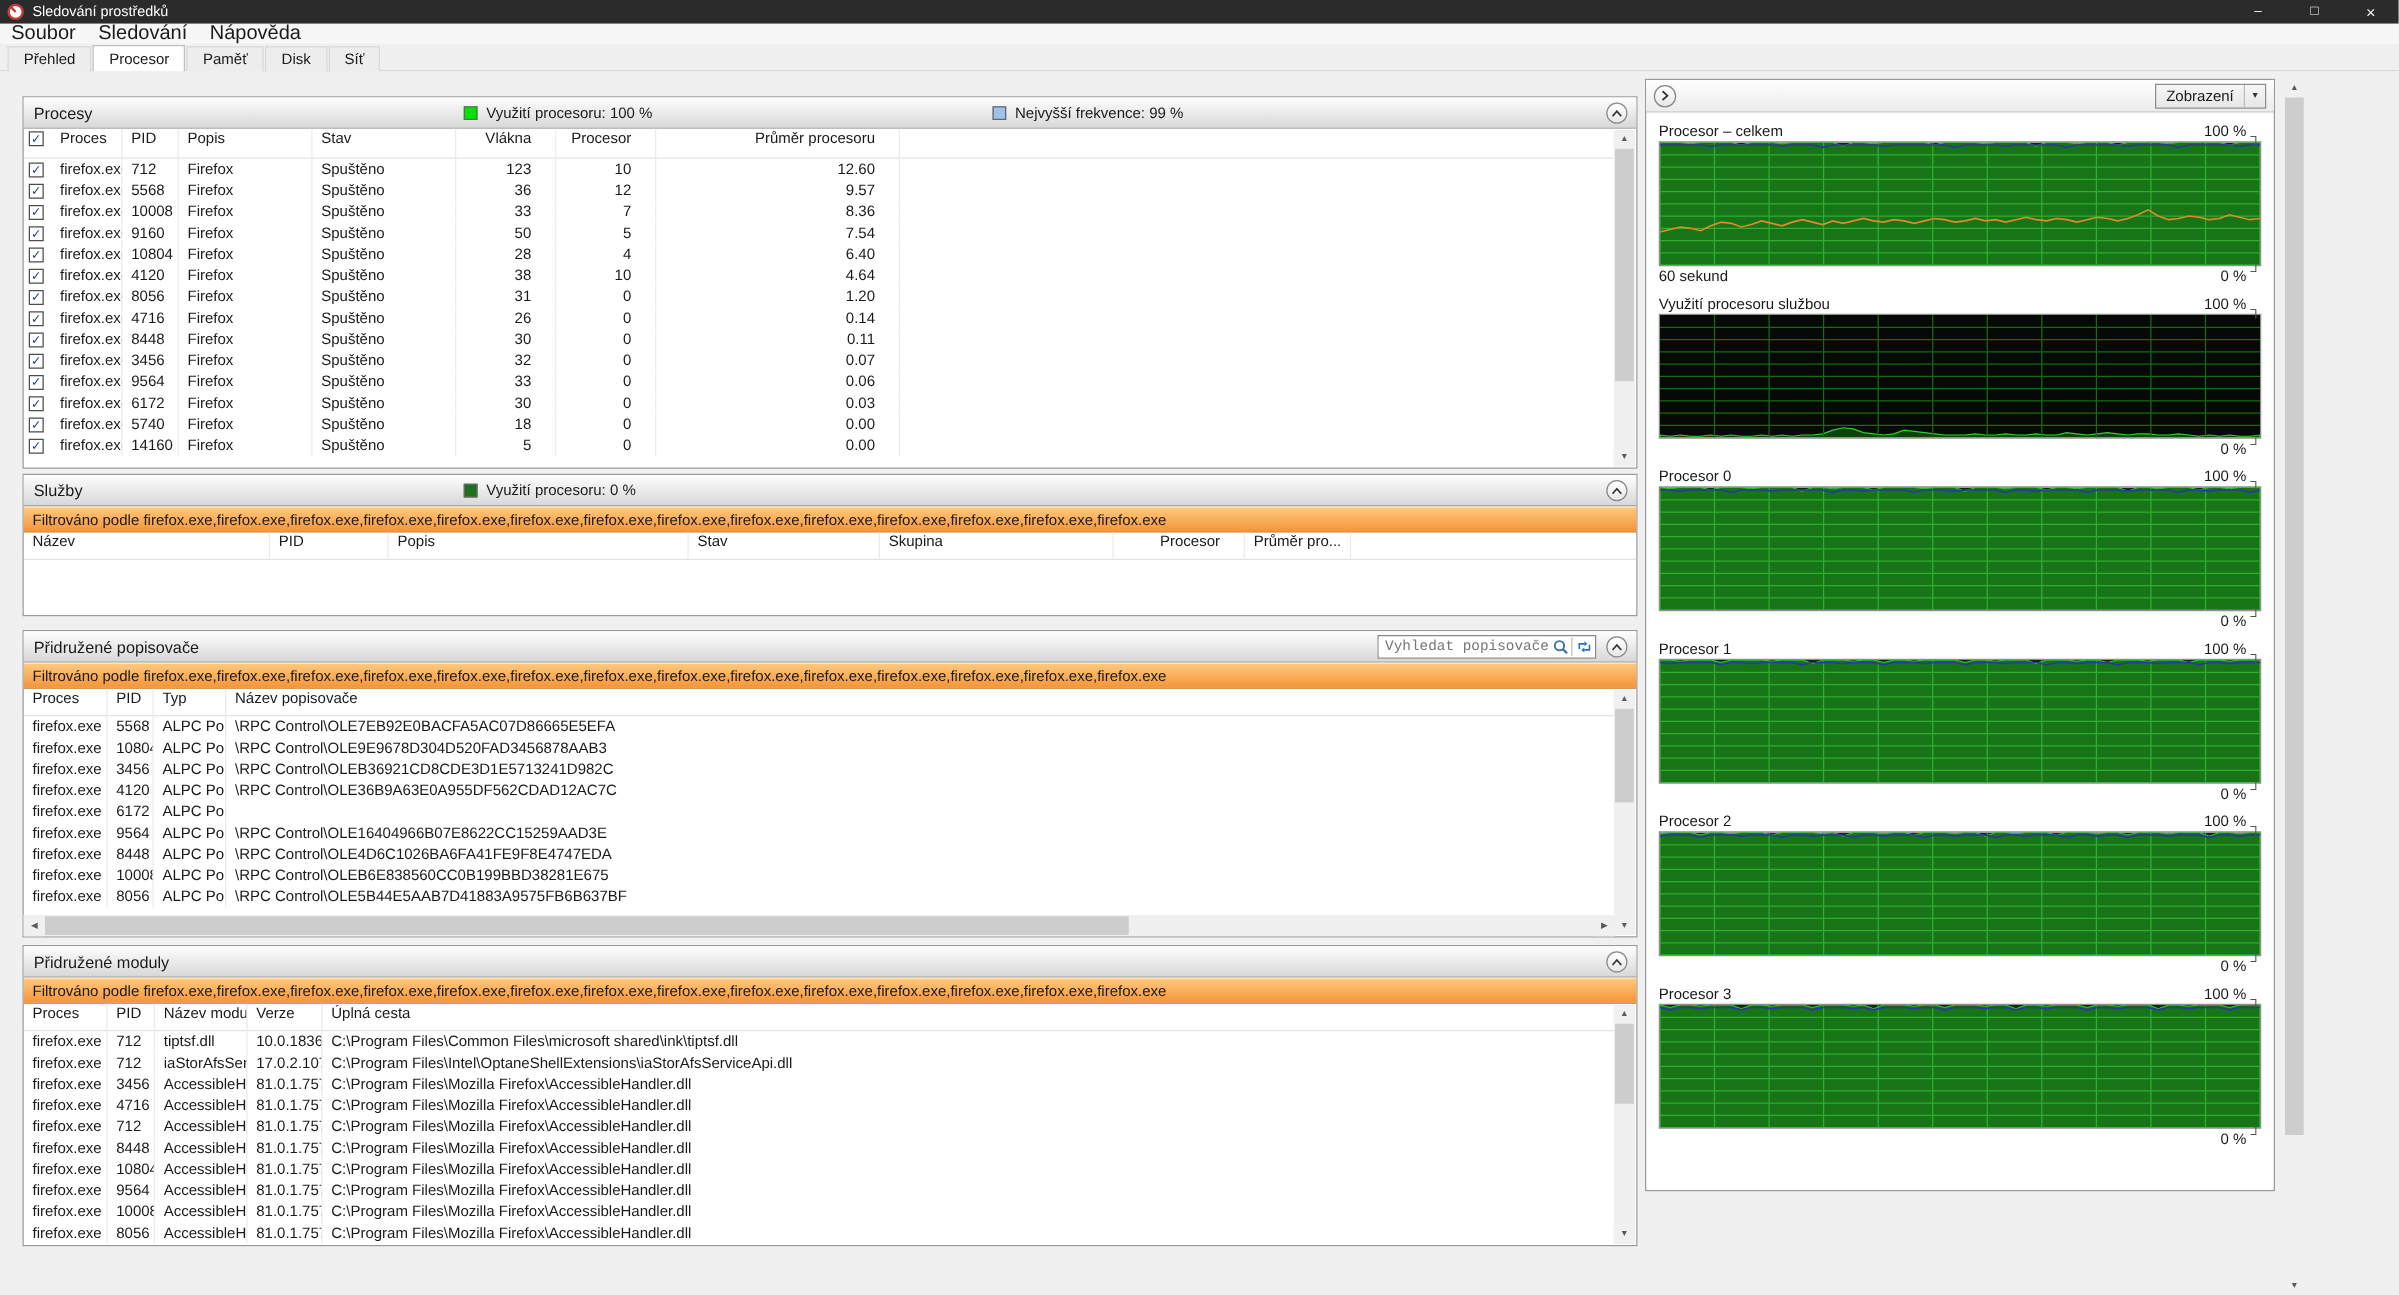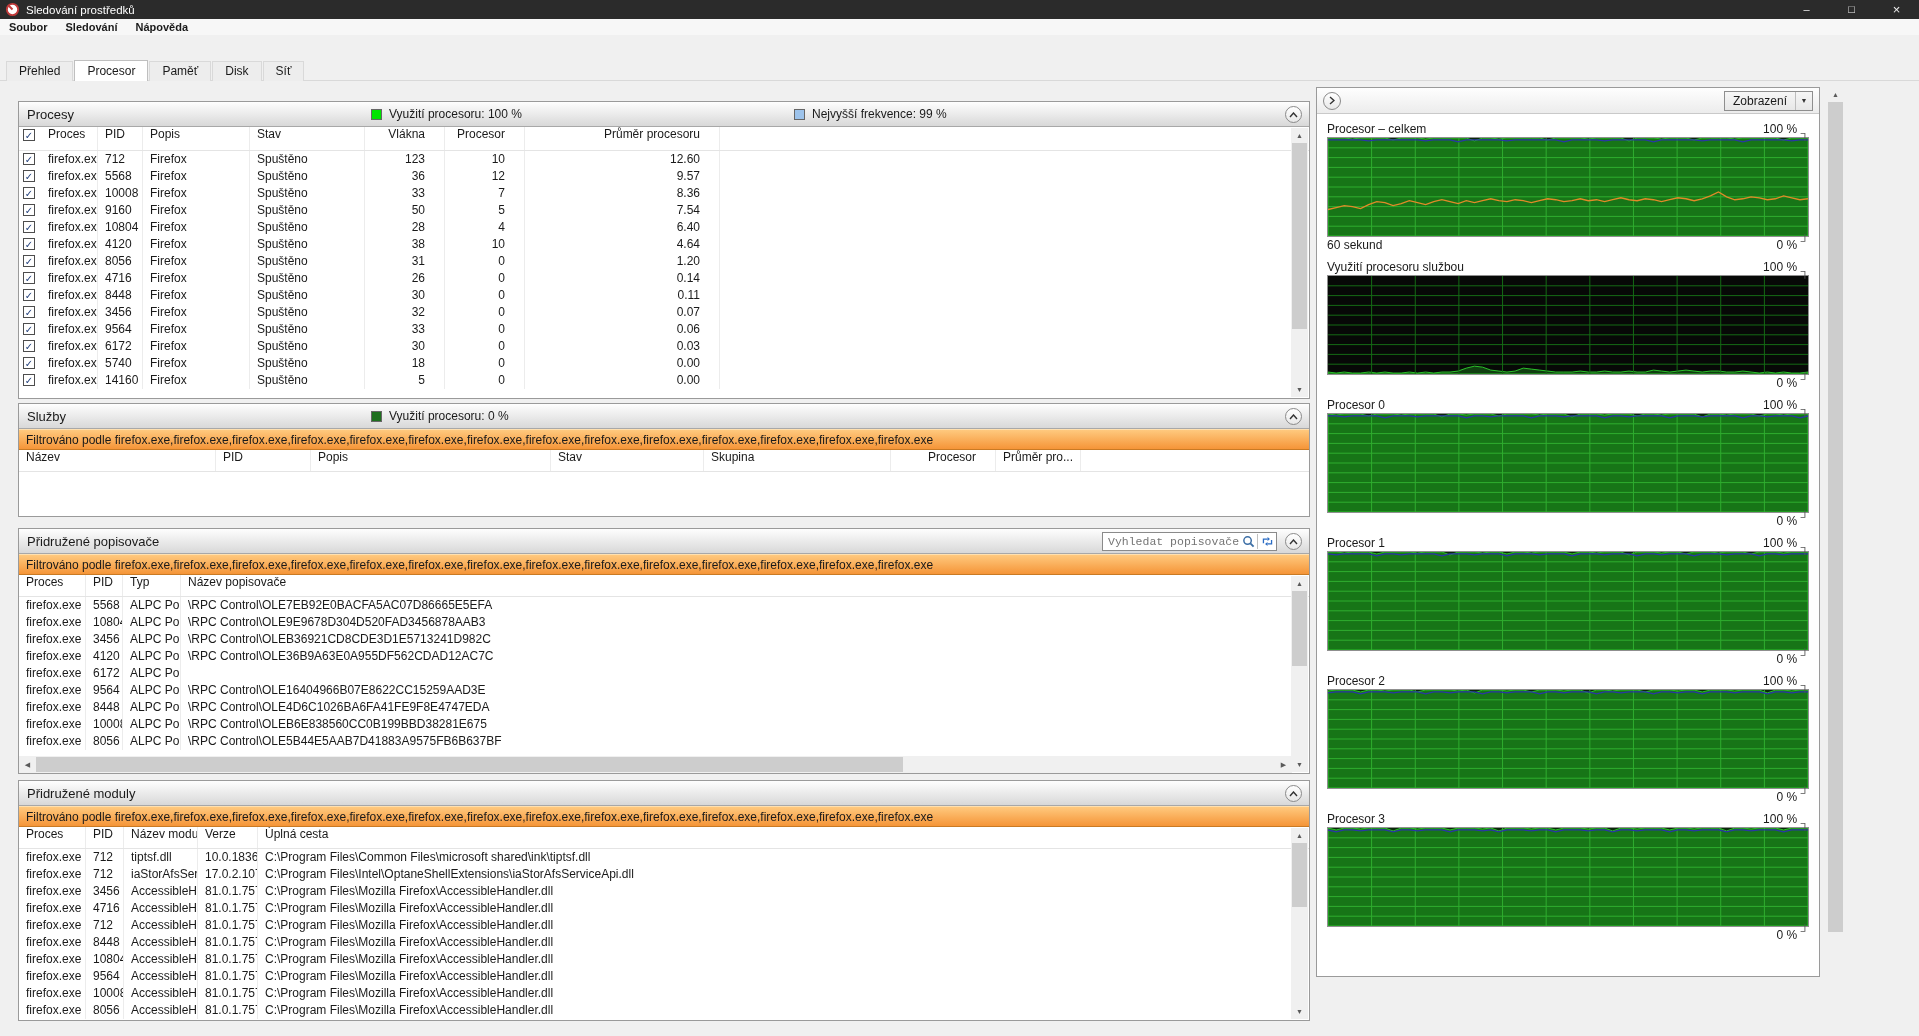--- a/index.html
+++ b/index.html
@@ -4,22 +4,22 @@
 <style>
   * { margin:0; padding:0; box-sizing:border-box; }
   html,body { width:1919px; height:1036px; overflow:hidden; background:#f0f0f0;
               font-family:"Liberation Sans","DejaVu Sans",sans-serif; font-size:12px; color:#1a1a1a; }
   .titlebar { height:19px; background:#2b2b2b; color:#fff; display:flex; align-items:center; }
   .titlebar .appicon { width:15px; height:15px; margin:0 6px 0 5px; }
   .titlebar .title { font-size:11.5px; flex:1; }
   .wincontrols { display:flex; height:19px; }
   .wincontrols span { width:45px; text-align:center; line-height:19px; font-size:11px; color:#eee; }
   .menubar { height:17px; background:#f7f7f7; display:flex; align-items:center; border-bottom:1px solid #f0f0f0; }
-  .menubar span { padding:0 9px; font-size:11px;font-weight:bold; }
-  .tabbar { height:21px; background:#f0f0f0; display:flex; align-items:flex-end; padding-left:6px; position:relative;margin-top:24px; }
+  .menubar span { padding:0 9px; font-size:16px; }
+  .tabbar { height:21px; background:#f0f0f0; display:flex; align-items:flex-end; padding-left:6px; position:relative; }
   .tabbar::after { content:""; position:absolute; left:0; right:0; bottom:0; height:1px; background:#d9d9d9; }
   .tab { padding:2px 12px 3px; border:1px solid #d9d9d9; border-bottom:none; margin-right:1px;
          background:#ededed; position:relative; z-index:1; }
   .tab.active { background:#fff; border-color:#bfbfbf; z-index:3; padding-top:3px; }
   .content { position:relative; width:1919px; height:979px; background:#f0f0f0; }
 
   .panel { position:absolute; left:18px; width:1292px; background:#fff; border:1px solid #9a9a9a; display:flex; flex-direction:column; }
   .sec-header { height:25px; background:linear-gradient(#fefefe,#d8d8d8); border-bottom:1px solid #a8a8a8;
                 position:relative; display:flex; align-items:center; flex:none; }
   .sec-title { font-size:13px; padding-left:8px; }

